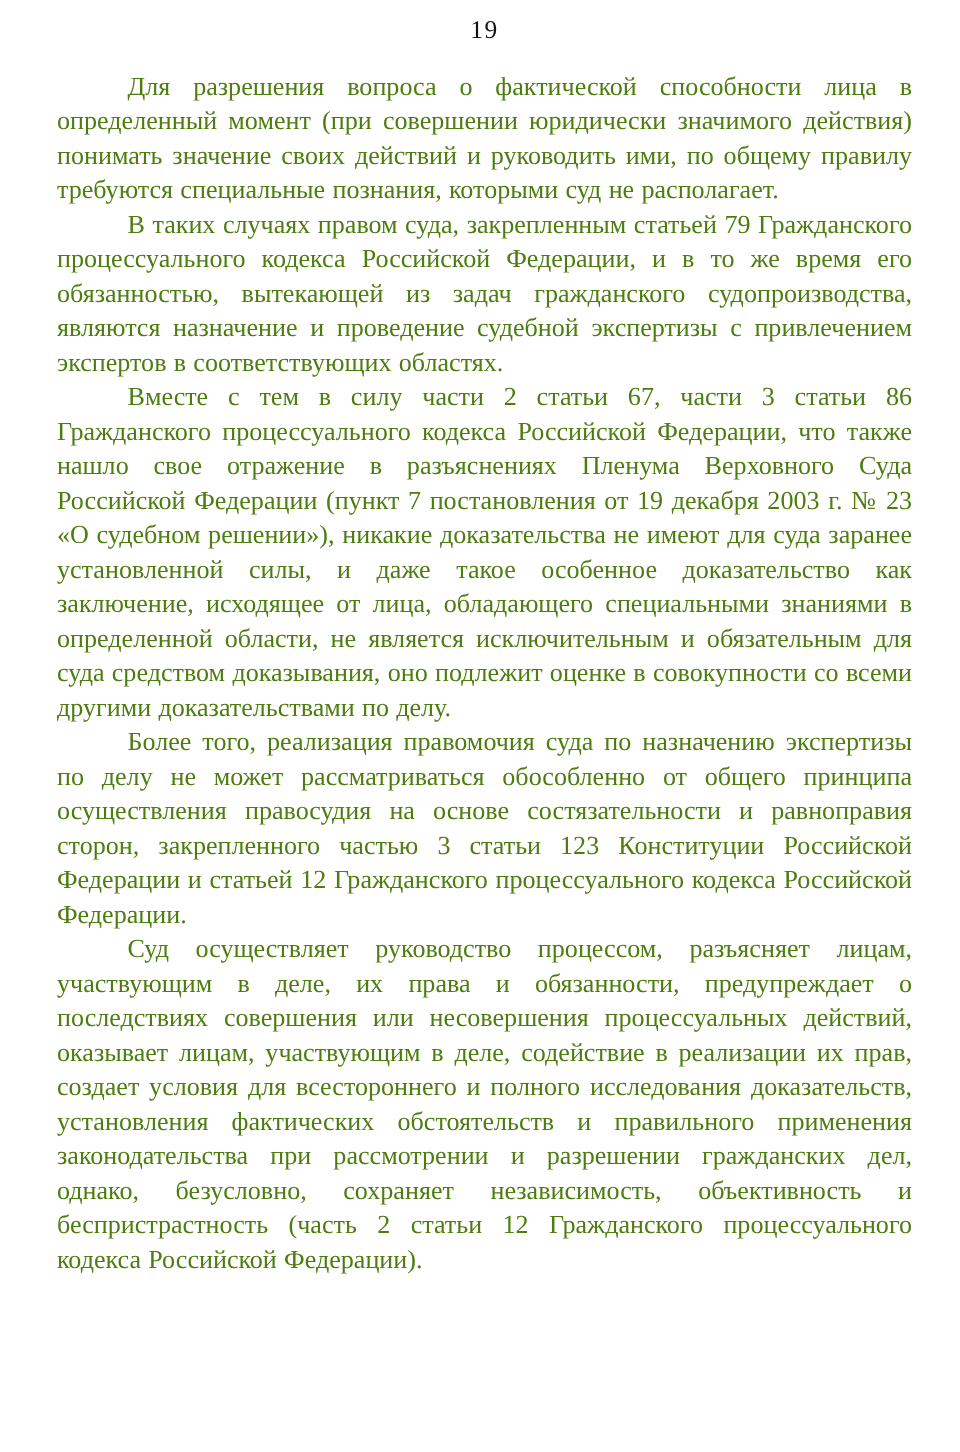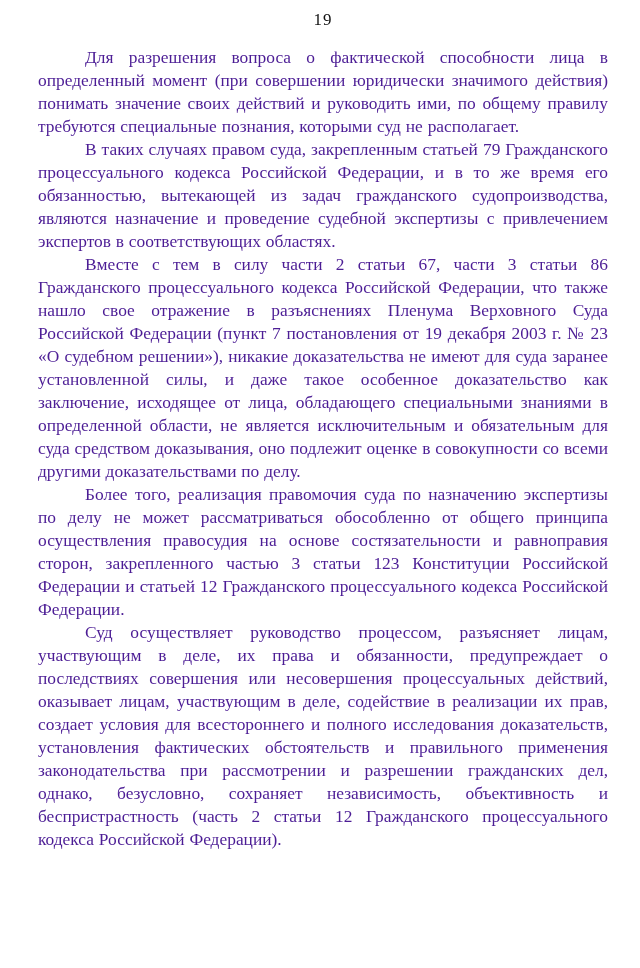--- a/index.html
+++ b/index.html
@@ -27,21 +27,21 @@
     letter-spacing: 1px;
   }
   .doc-body p {
     margin: 0;
     padding: 0;
     font-size: 17.4px;
     line-height: 23px;
     text-align: justify;
     text-indent: 47px;
     word-spacing: 0.5px;
-    color: #4c1d95;
+    color: #4d7c0f;
   }
 </style>
 </head>
 <body>
 
 <div class="page">
   <div class="page-number">19</div>
 
   <div class="doc-body">
     <p>Для разрешения вопроса о фактической способности лица в определенный момент (при совершении юридически значимого действия) понимать значение своих действий и руководить ими, по общему правилу требуются специальные познания, которыми суд не располагает.</p>

